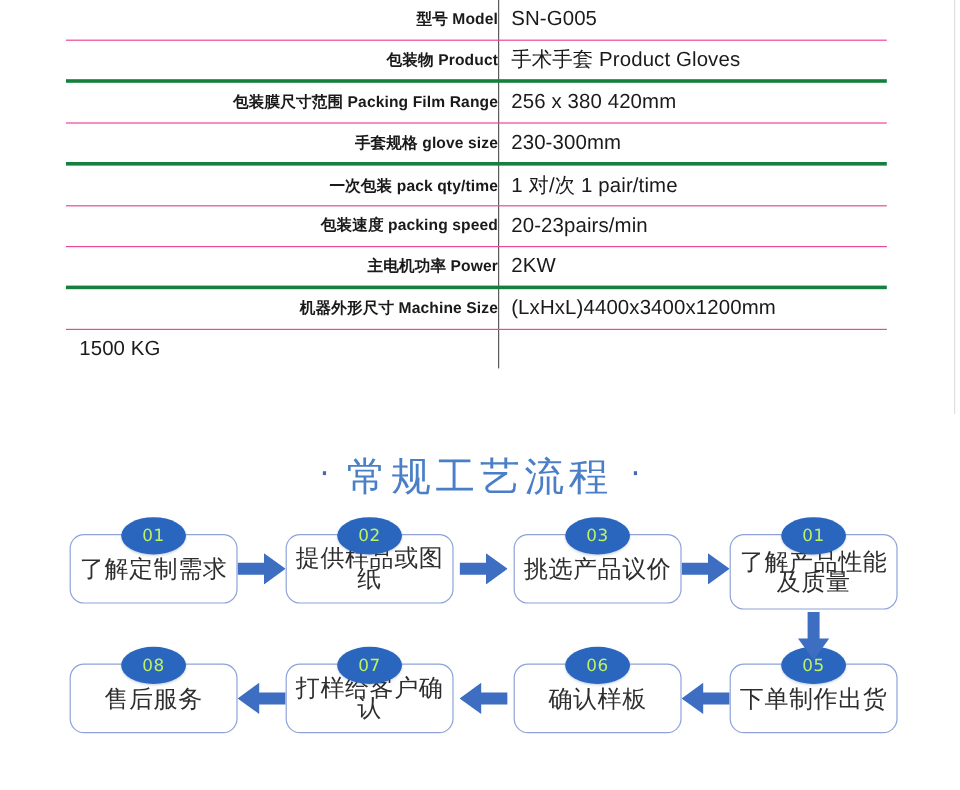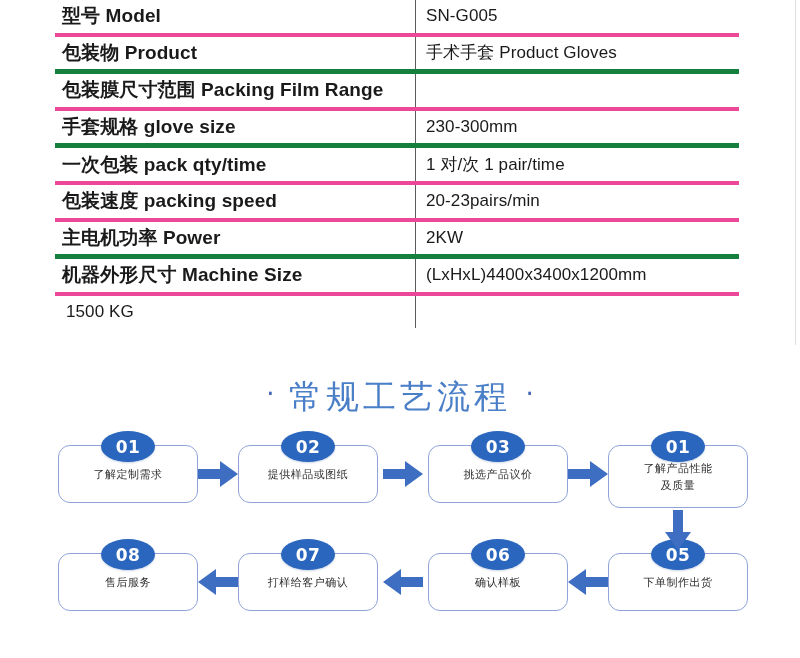--- a/index.html
+++ b/index.html
@@ -20,38 +20,39 @@
   #spec-table {
     position: absolute;
     left: 55px;
     top: 0;
     width: 684px;
   }
   .spec-row {
     display: flex;
     align-items: center;
     height: 32.6px;
-    border-top: 4px solid #ec4899;
+    border-top: 1px solid #ec4899;
     position: relative;
   }
   .spec-row:first-child {
     border-top: none;
   }
   .spec-row.soft {
-    border-top: 5px solid #15803d;
+    border-top: 3px solid #15803d;
   }
   .spec-label {
     width: 360px;
     flex: 0 0 360px;
-    font-size: 19px;
+    font-size: 13px;
     font-weight: bold;
     letter-spacing: 0.1px;
     padding-left: 7px;
     box-sizing: border-box;
     white-space: nowrap;
+    text-align: right;
   }
   .spec-value {
     flex: 1 1 auto;
     font-size: 17px;
     font-weight: normal;
     letter-spacing: 0.1px;
     padding-left: 11px;
     box-sizing: border-box;
     white-space: nowrap;
   }
@@ -110,39 +111,39 @@
     border: 1.3px solid #8fa3d9;
     border-radius: 12px;
     background: #ffffff;
     box-sizing: border-box;
     display: flex;
     align-items: center;
     justify-content: center;
     text-align: center;
   }
   .flow-box .flow-label {
-    font-size: 11px;
+    font-size: 20px;
     color: #2e2e2e;
     line-height: 17px;
     letter-spacing: 0.5px;
     font-family: "DejaVu Sans", "Liberation Sans", sans-serif;
     white-space: pre-line;
   }
   .flow-badge {
     position: absolute;
     left: 50%;
     top: -15px;
     transform: translateX(-50%);
     width: 54px;
     height: 31px;
     border-radius: 50%;
     background: #2a66bd;
-    color: #ffffff;
-    font-size: 17px;
-    font-weight: bold;
+    color: #bef264;
+    font-size: 14px;
+    font-weight: normal;
     display: flex;
     align-items: center;
     justify-content: center;
     letter-spacing: 0.5px;
     font-family: "DejaVu Sans", "Liberation Sans", sans-serif;
     box-shadow: 0 1px 2px rgba(40,80,150,0.25);
   }
 
   
   .flow-arrow {
@@ -156,20 +157,21 @@
     <div class="spec-row">
       <div class="spec-label">型号 Model</div>
       <div class="spec-value">SN-G005</div>
     </div>
     <div class="spec-row">
       <div class="spec-label">包装物 Product</div>
       <div class="spec-value">手术手套  Product Gloves</div>
     </div>
     <div class="spec-row soft">
       <div class="spec-label">包装膜尺寸范围 Packing Film Range</div>
+      <div class="spec-value">256 x 380 420mm</div>
     </div>
     <div class="spec-row">
       <div class="spec-label">手套规格  glove size</div>
       <div class="spec-value">230-300mm</div>
     </div>
     <div class="spec-row soft">
       <div class="spec-label">一次包装  pack qty/time</div>
       <div class="spec-value">1 对/次  1 pair/time</div>
     </div>
     <div class="spec-row">

